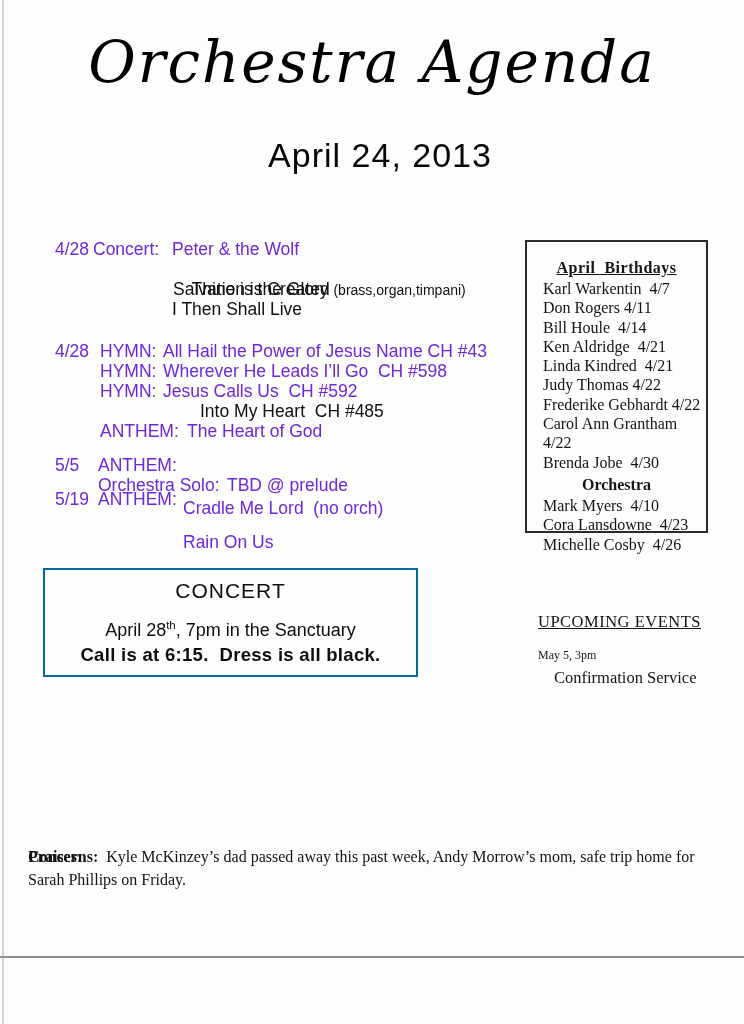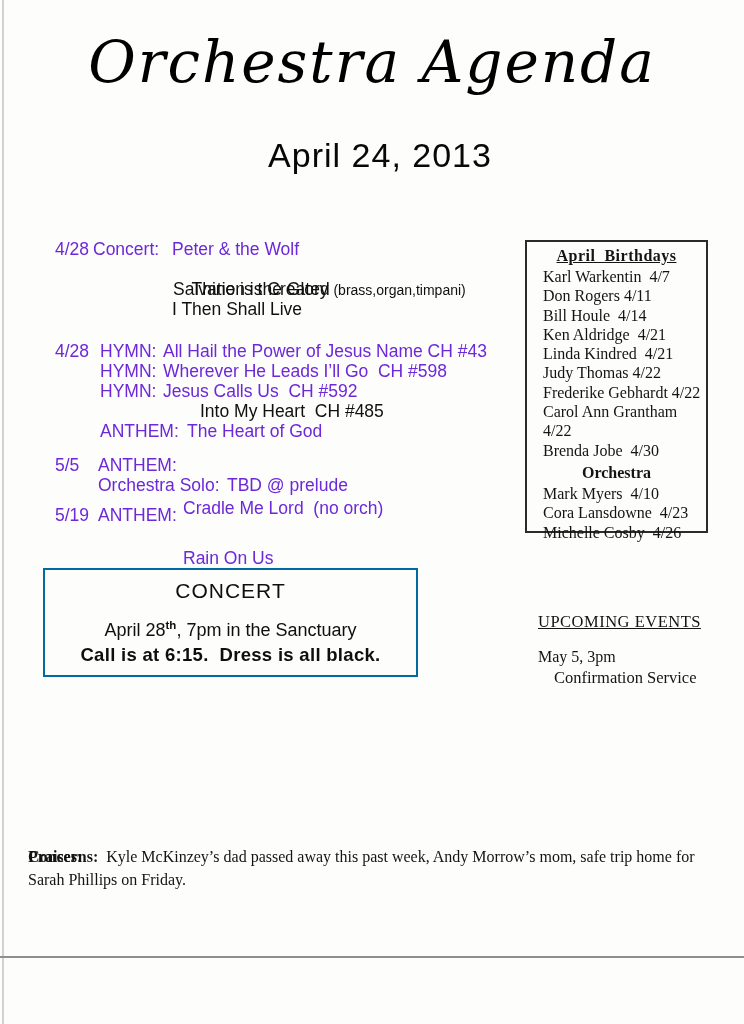--- a/index.html
+++ b/index.html
@@ -28,43 +28,43 @@
     font-size:17.5px; line-height:20px; color:#6d28d9; white-space:pre-wrap;}
   .aline .tab{position:absolute; top:0; white-space:pre-wrap;}
   .t55{left:55px;} .t93{left:93px;} .t98{left:98px;} .t100{left:100px;}
   .t163{left:163px;} .t172{left:172px;text-align:center;} .t183{left:183px;margin-top:43px;}
   .t187{left:187px;} .t227{left:227px;}
   .simple{position:absolute; font-size:17.5px; line-height:20px; color:#101010; white-space:pre-wrap;}
   .note{font-size:14px;}
   
   .bbox{
     position:absolute; left:525px; top:240px; width:183px; height:293px;
-    border:2px solid #2b2b2b; box-sizing:border-box; padding-top:5px;
+    border:2px solid #2b2b2b; box-sizing:border-box; padding-top:17px;
     font-family:"Liberation Serif", serif; font-size:16px; color:#141414;
   }
   .bbox .hdr{text-align:center; font-weight:bold; text-decoration:underline;
     font-size:16px; letter-spacing:.5px; margin-bottom:2px; white-space:pre-wrap;}
   .bbox .nm{padding-left:16px; line-height:19.3px; white-space:pre-wrap;}
   .bbox .sub{text-align:center; font-weight:bold; font-size:16px;
     margin-top:4px; margin-bottom:2px;}
   
   .cbox{
     position:absolute; left:43px; top:568px; width:371px; height:105px;
     border:2px solid #0369a1; text-align:center; color:#0e0e0e;
   }
   .cbox .ctitle{margin-top:9px; font-size:21px; letter-spacing:1px;}
   .cbox .cline1{margin-top:16px; font-size:18px;}
-  .cbox .cline1 sup{font-size:11.5px;font-weight:bold;}
+  .cbox .cline1 sup{font-size:11.5px;}
   .cbox .cline2{margin-top:3px; font-size:18.5px; font-weight:bold;
     letter-spacing:.3px; white-space:pre-wrap;}
   
   .serif{font-family:"Liberation Serif", serif; color:#141414;}
   .up-title{position:absolute; left:538px; top:612px; font-size:16.5px;
     text-decoration:underline; letter-spacing:.5px;}
-  .up-l1{position:absolute; left:538px; top:648px; font-size:16px;}
+  .up-l1{position:absolute; left:538px; top:648px; font-size:12px;}
   .up-l2{position:absolute; left:554px; top:668px; font-size:16.5px;}
   
   .praises{position:absolute; left:28px; top:848px; font-size:16px; font-weight:bold;}
   .concerns{position:absolute; left:28px; top:846px; width:678px;
     font-size:16px; line-height:22.5px;}
   .concerns .lbl{font-weight:bold;}
   .concerns .txt{white-space:pre-wrap;}
 </style>
 </head>
 <body>
@@ -110,21 +110,21 @@
   <div class="aline" style="top:455px">
     <span class="tab t55">5/5</span>
     <span class="tab t98">ANTHEM:</span>
     <span class="tab t183">Cradle Me Lord  (no orch)</span>
   </div>
   <div class="aline" style="top:475px">
     <span class="tab t98">Orchestra Solo:</span>
     <span class="tab t227">TBD @ prelude</span>
   </div>
 
-  <div class="aline" style="top:505px">
+  <div class="aline" style="top:489px">
     <span class="tab t55">5/19</span>
     <span class="tab t98">ANTHEM:</span>
     <span class="tab t183">Rain On Us</span>
   </div>
 
   <div class="bbox">
     <div class="hdr">April  Birthdays</div>
     <div class="nm">Karl Warkentin  4/7</div>
     <div class="nm">Don Rogers 4/11</div>
     <div class="nm">Bill Houle  4/14</div>

